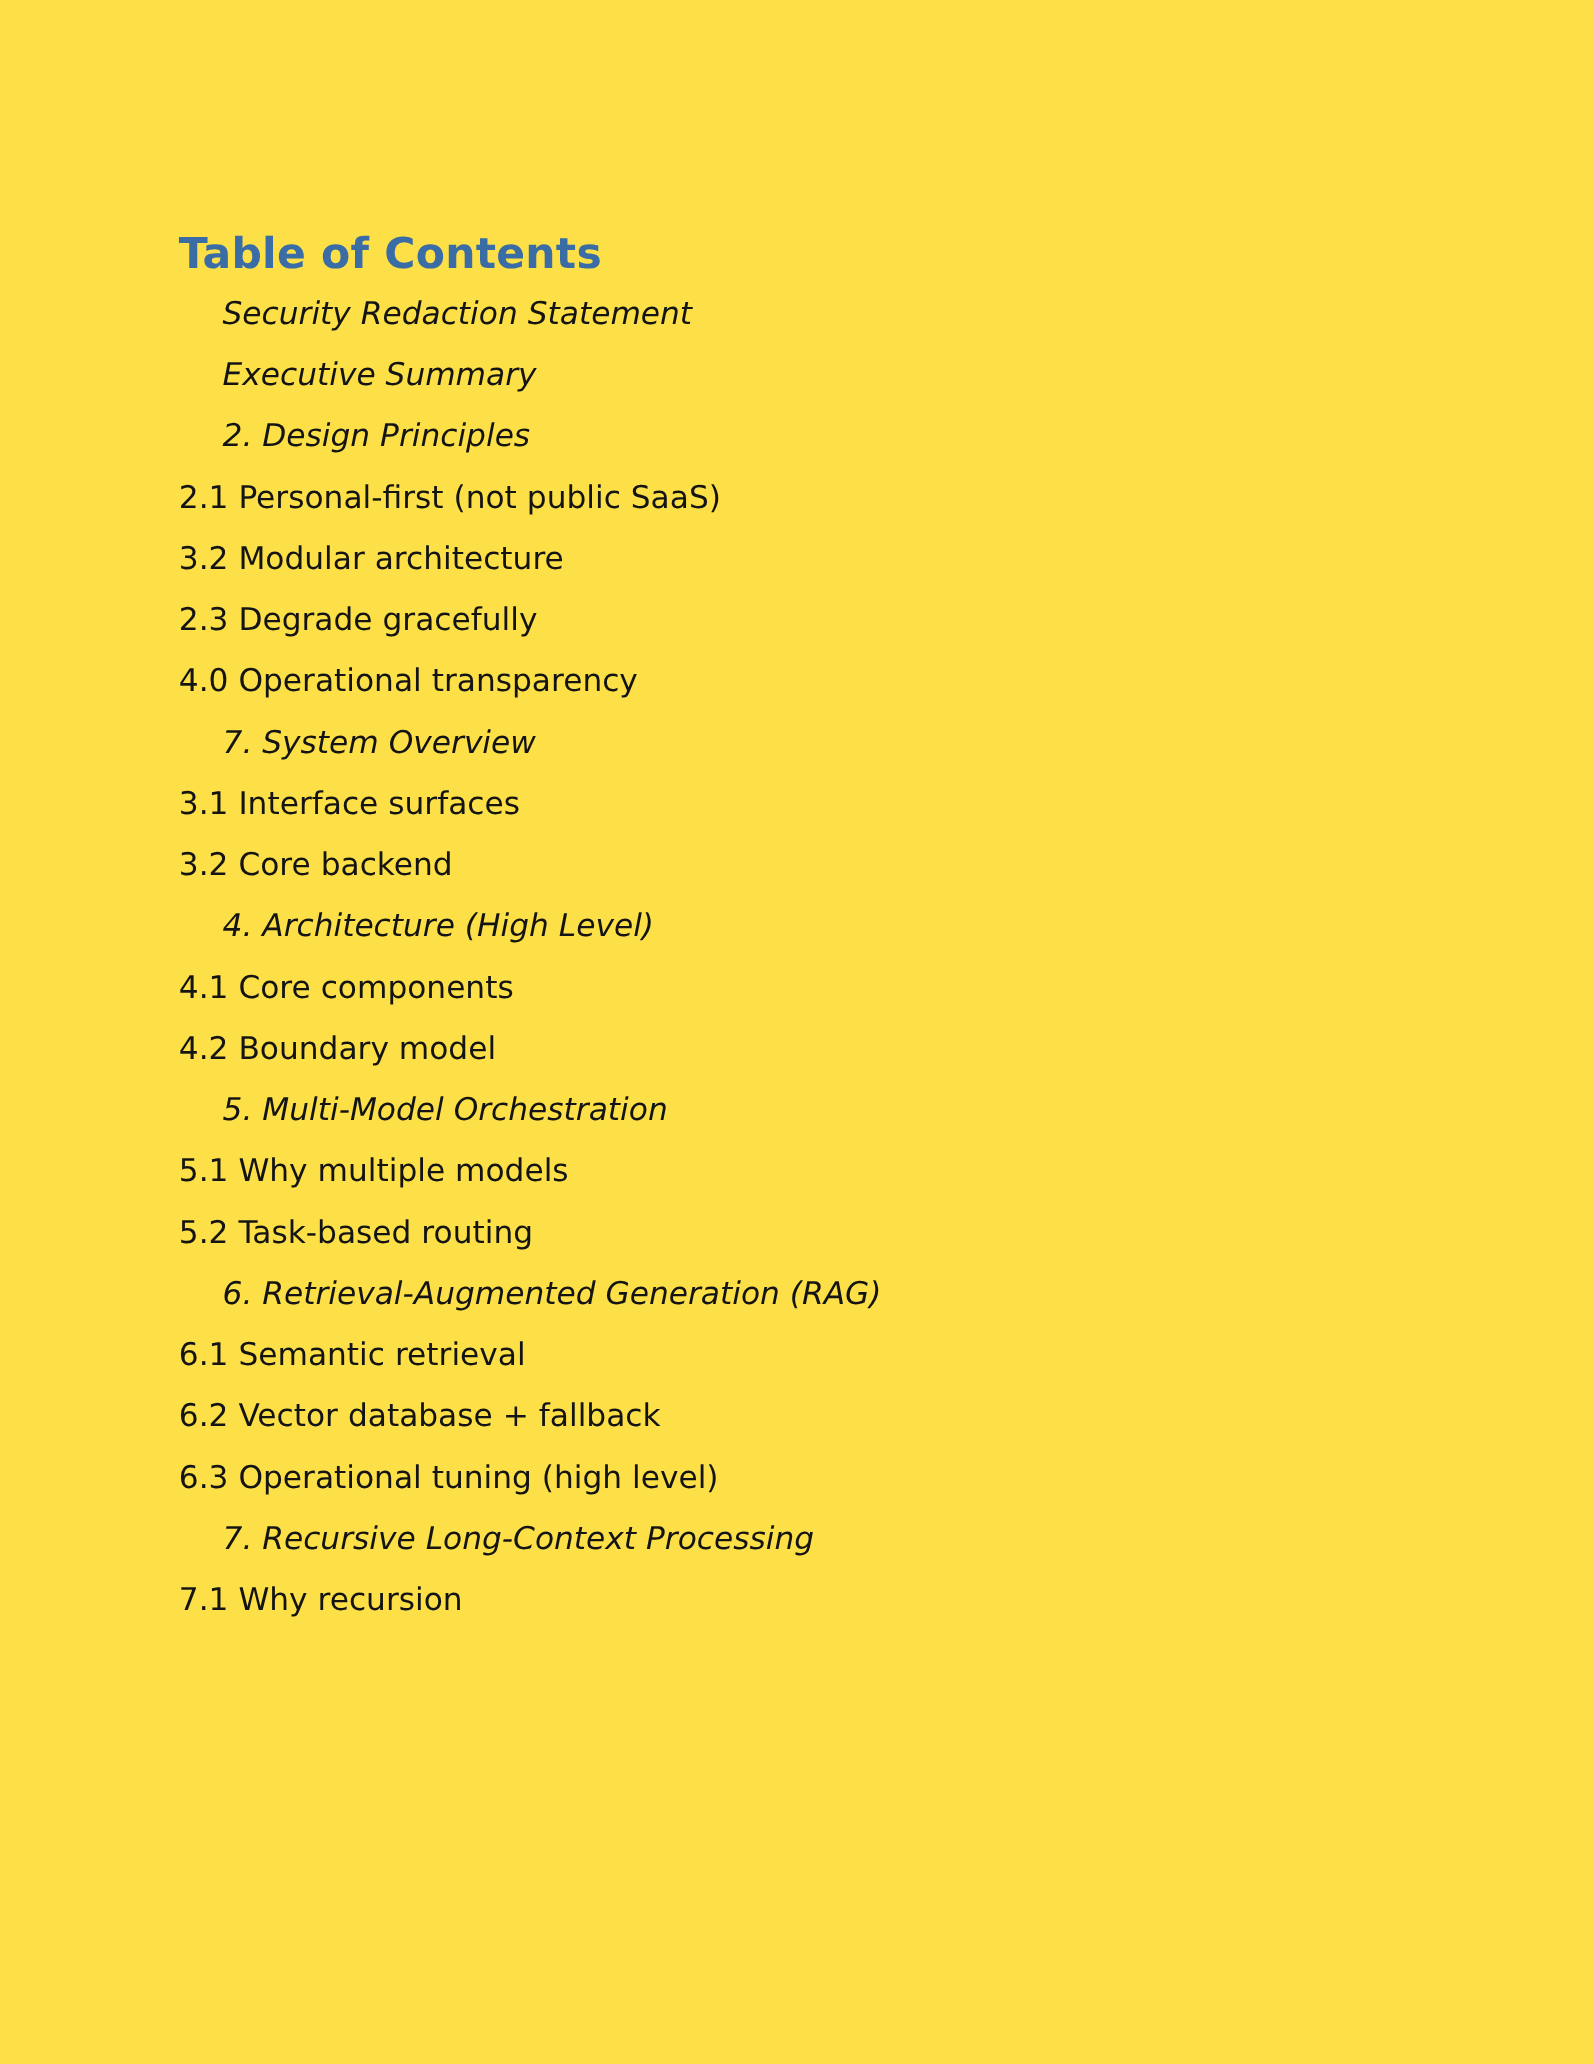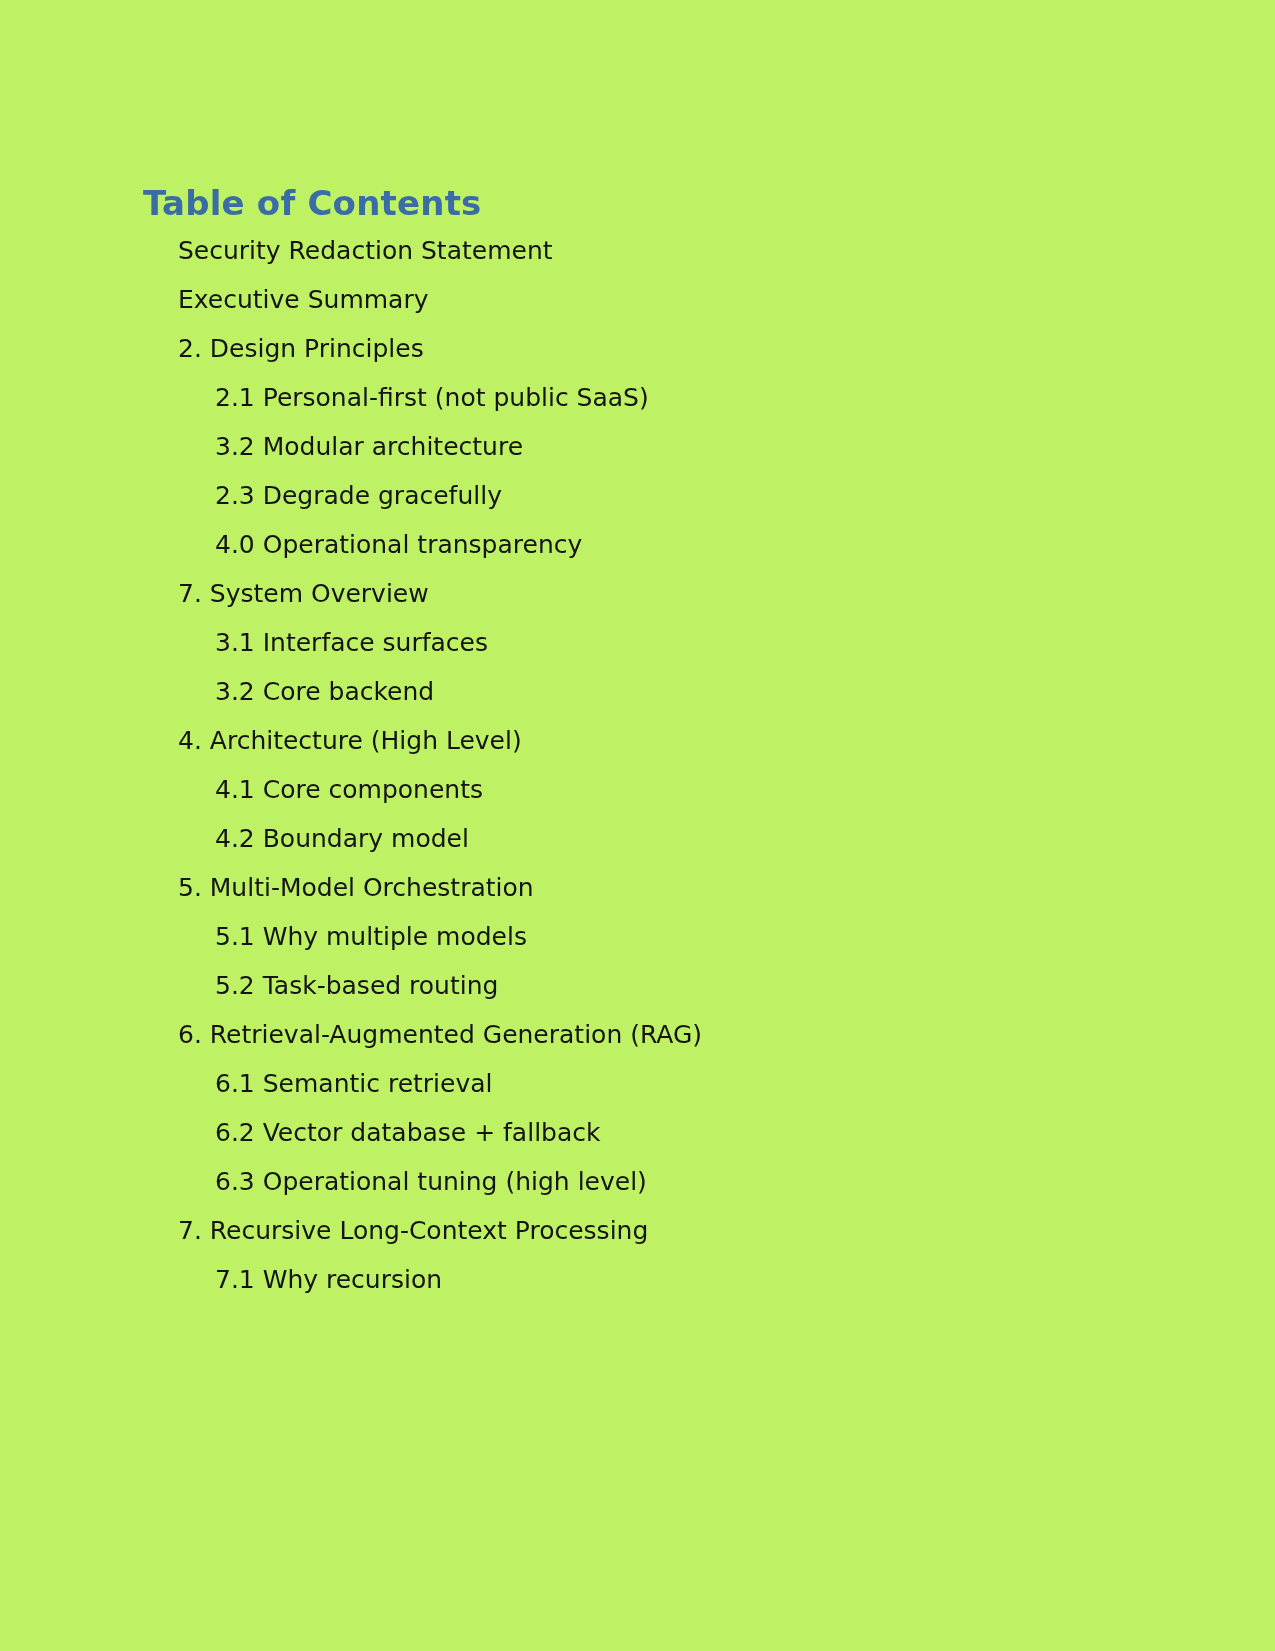--- a/index.html
+++ b/index.html
@@ -11,43 +11,43 @@
     width: 1275px;
     height: 1651px;
     font-family: "DejaVu Sans", sans-serif;
     color: #141414;
     overflow: hidden;
   }
   .page {
     position: relative;
     width: 1275px;
     height: 1651px;
-    background: #bef264;
+    background: #fde047;
     box-sizing: border-box;
     padding: 183px 80px 0 143px;
   }
   .toc-title {
     font-size: 34px;
     font-weight: bold;
     line-height: 1.2;
     margin: 0 0 12px 0;
     letter-spacing: 0.2px;
   }
   .toc-list {
     margin: 0;
     padding: 0;
   }
   .toc-entry {
     font-size: 25px;
     line-height: 29px;
     margin: 0 0 20px 0;
     white-space: nowrap;
   }
-  .toc-entry.lvl1 { margin-left: 35px; }
-  .toc-entry.lvl2 { margin-left: 72px; }
+  .toc-entry.lvl1 { margin-left: 35px; font-style: italic; }
+  .toc-entry.lvl2 { }
 </style>
 </head>
 <body style="color: rgb(20, 20, 20); background: rgb(255, 255, 255);">
 
 <div class="page">
   <h1 class="toc-title" style="color: rgb(58, 108, 166);">Table of Contents</h1>
   <div class="toc-list">
       <div class="toc-entry lvl1">Security Redaction Statement</div>
       <div class="toc-entry lvl1">Executive Summary</div>
       <div class="toc-entry lvl1">2. Design Principles</div>

